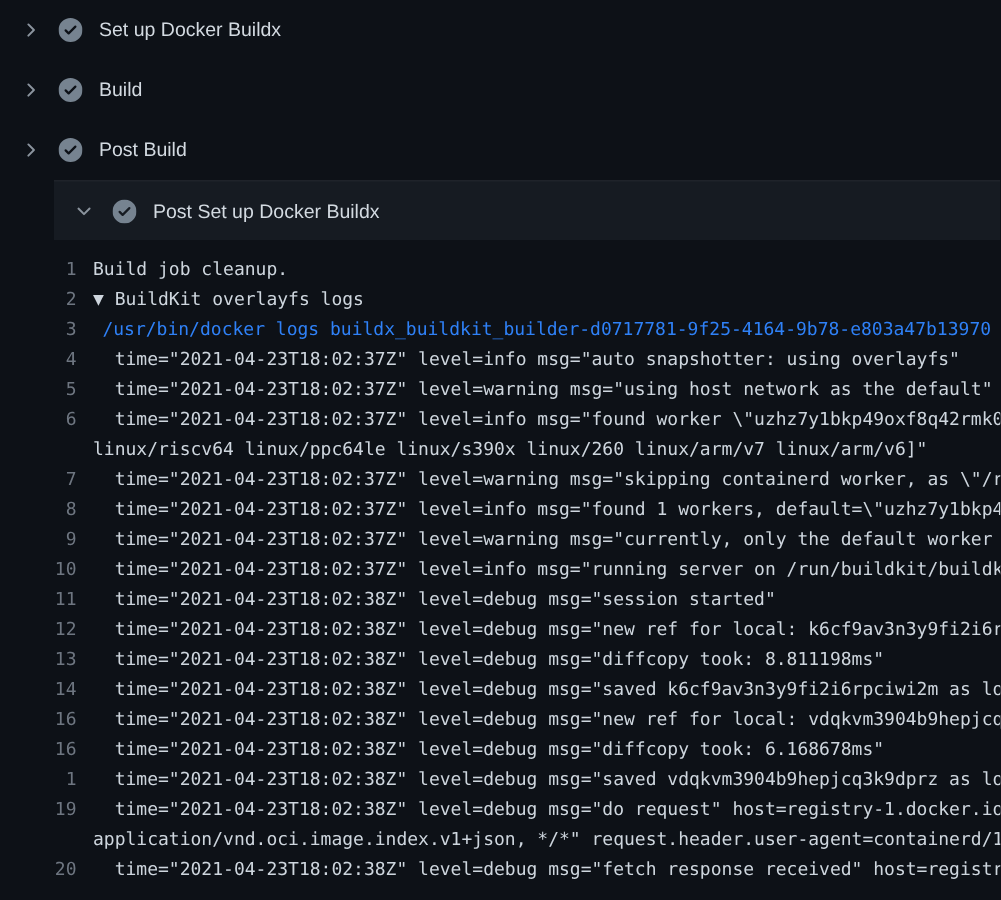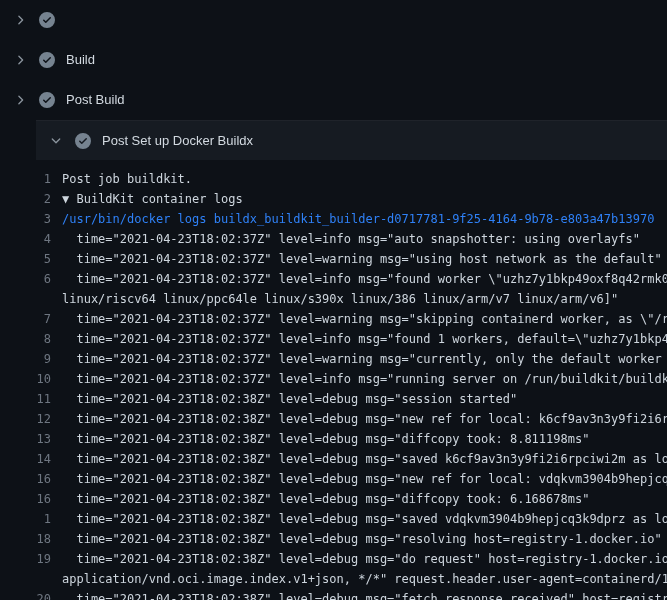--- a/index.html
+++ b/index.html
@@ -26,39 +26,40 @@
     padding-top:9px;
     font-family:"DejaVu Sans Mono","Liberation Mono",monospace;
     font-size:12px;color:var(--text);
   }
   .log-row{display:flex;height:20px;line-height:20px;}
   .gutter{
     flex:0 0 62px;width:62px;text-align:right;padding-right:11px;
     color:var(--muted);user-select:none;cursor:pointer;
   }
   .content{flex:1;white-space:pre;overflow:hidden;}
-  .log-row.cmd .content{color:var(--command);}
+  .log-row.cmd .content{color:var(--command);text-align:center;}
   .tri{color:var(--text);cursor:pointer;}
 </style>
 </head>
 <body>
 
 <div class="steps">
 
   <div class="step-row">
     <span class="chev">
       <svg width="14" height="14" viewBox="0 0 16 16" fill="currentColor">
           <path d="M6.22 3.22a.75.75 0 0 1 1.06 0l4.25 4.25a.75.75 0 0 1 0 1.06l-4.25 4.25a.75.75 0 1 1-1.06-1.06L9.94 8 6.22 4.28a.75.75 0 0 1 0-1.06Z"></path>
         </svg>
     </span>
     <span class="check">
       <svg width="16" height="16" viewBox="0 0 16 16" fill="currentColor">
           <path d="M8 16A8 8 0 1 1 8 0a8 8 0 0 1 0 16Zm3.78-9.72a.751.751 0 0 0-.018-1.042.751.751 0 0 0-1.042-.018L6.75 9.19 5.28 7.72a.751.751 0 0 0-1.042.018.751.751 0 0 0-.018 1.042l2 2a.75.75 0 0 0 1.06 0Z"></path>
         </svg>
     </span>
+    <span class="step-label">Set up Docker Buildx</span>
   </div>
 
   <div class="step-row">
     <span class="chev">
       <svg width="14" height="14" viewBox="0 0 16 16" fill="currentColor">
           <path d="M6.22 3.22a.75.75 0 0 1 1.06 0l4.25 4.25a.75.75 0 0 1 0 1.06l-4.25 4.25a.75.75 0 1 1-1.06-1.06L9.94 8 6.22 4.28a.75.75 0 0 1 0-1.06Z"></path>
         </svg>
     </span>
     <span class="check">
       <svg width="16" height="16" viewBox="0 0 16 16" fill="currentColor">
@@ -95,45 +96,45 @@
     </span>
     <span class="step-label">Post Set up Docker Buildx</span>
   </div>
 
 </div>
 
 <div class="log">
   <div>
       <div class="log-row">
         <span class="gutter">1</span>
-        <span class="content">Post job buildkit.</span>
+        <span class="content">Build job cleanup.</span>
       </div>
       <div class="log-row">
         <span class="gutter">2</span>
-        <span class="content"><span class="tri">▼ </span><span>BuildKit container logs</span></span>
+        <span class="content"><span class="tri">▼ </span><span>BuildKit overlayfs logs</span></span>
       </div>
       <div class="log-row cmd">
         <span class="gutter">3</span>
         <span class="content">/usr/bin/docker logs buildx_buildkit_builder-d0717781-9f25-4164-9b78-e803a47b13970</span>
       </div>
       <div class="log-row">
         <span class="gutter">4</span>
         <span class="content">  time="2021-04-23T18:02:37Z" level=info msg="auto snapshotter: using overlayfs"</span>
       </div>
       <div class="log-row">
         <span class="gutter">5</span>
         <span class="content">  time="2021-04-23T18:02:37Z" level=warning msg="using host network as the default"</span>
       </div>
       <div class="log-row">
         <span class="gutter">6</span>
         <span class="content">  time="2021-04-23T18:02:37Z" level=info msg="found worker \"uzhz7y1bkp49oxf8q42rmk0xj</span>
       </div>
       <div class="log-row">
         <span class="gutter"></span>
-        <span class="content">linux/riscv64 linux/ppc64le linux/s390x linux/386 linux/arm/v7 linux/arm/v6]"</span>
+        <span class="content">linux/riscv64 linux/ppc64le linux/s390x linux/260 linux/arm/v7 linux/arm/v6]"</span>
       </div>
       <div class="log-row">
         <span class="gutter">7</span>
         <span class="content">  time="2021-04-23T18:02:37Z" level=warning msg="skipping containerd worker, as \"/run</span>
       </div>
       <div class="log-row">
         <span class="gutter">8</span>
         <span class="content">  time="2021-04-23T18:02:37Z" level=info msg="found 1 workers, default=\"uzhz7y1bkp49o</span>
       </div>
       <div class="log-row">
@@ -166,24 +167,20 @@
       </div>
       <div class="log-row">
         <span class="gutter">16</span>
         <span class="content">  time="2021-04-23T18:02:38Z" level=debug msg="diffcopy took: 6.168678ms"</span>
       </div>
       <div class="log-row">
         <span class="gutter">1</span>
         <span class="content">  time="2021-04-23T18:02:38Z" level=debug msg="saved vdqkvm3904b9hepjcq3k9dprz as loca</span>
       </div>
       <div class="log-row">
-        <span class="gutter">18</span>
-        <span class="content">  time="2021-04-23T18:02:38Z" level=debug msg="resolving host=registry-1.docker.io"</span>
-      </div>
-      <div class="log-row">
         <span class="gutter">19</span>
         <span class="content">  time="2021-04-23T18:02:38Z" level=debug msg="do request" host=registry-1.docker.io r</span>
       </div>
       <div class="log-row">
         <span class="gutter"></span>
         <span class="content">application/vnd.oci.image.index.v1+json, */*" request.header.user-agent=containerd/1.4</span>
       </div>
       <div class="log-row">
         <span class="gutter">20</span>
         <span class="content">  time="2021-04-23T18:02:38Z" level=debug msg="fetch response received" host=registr</span>

